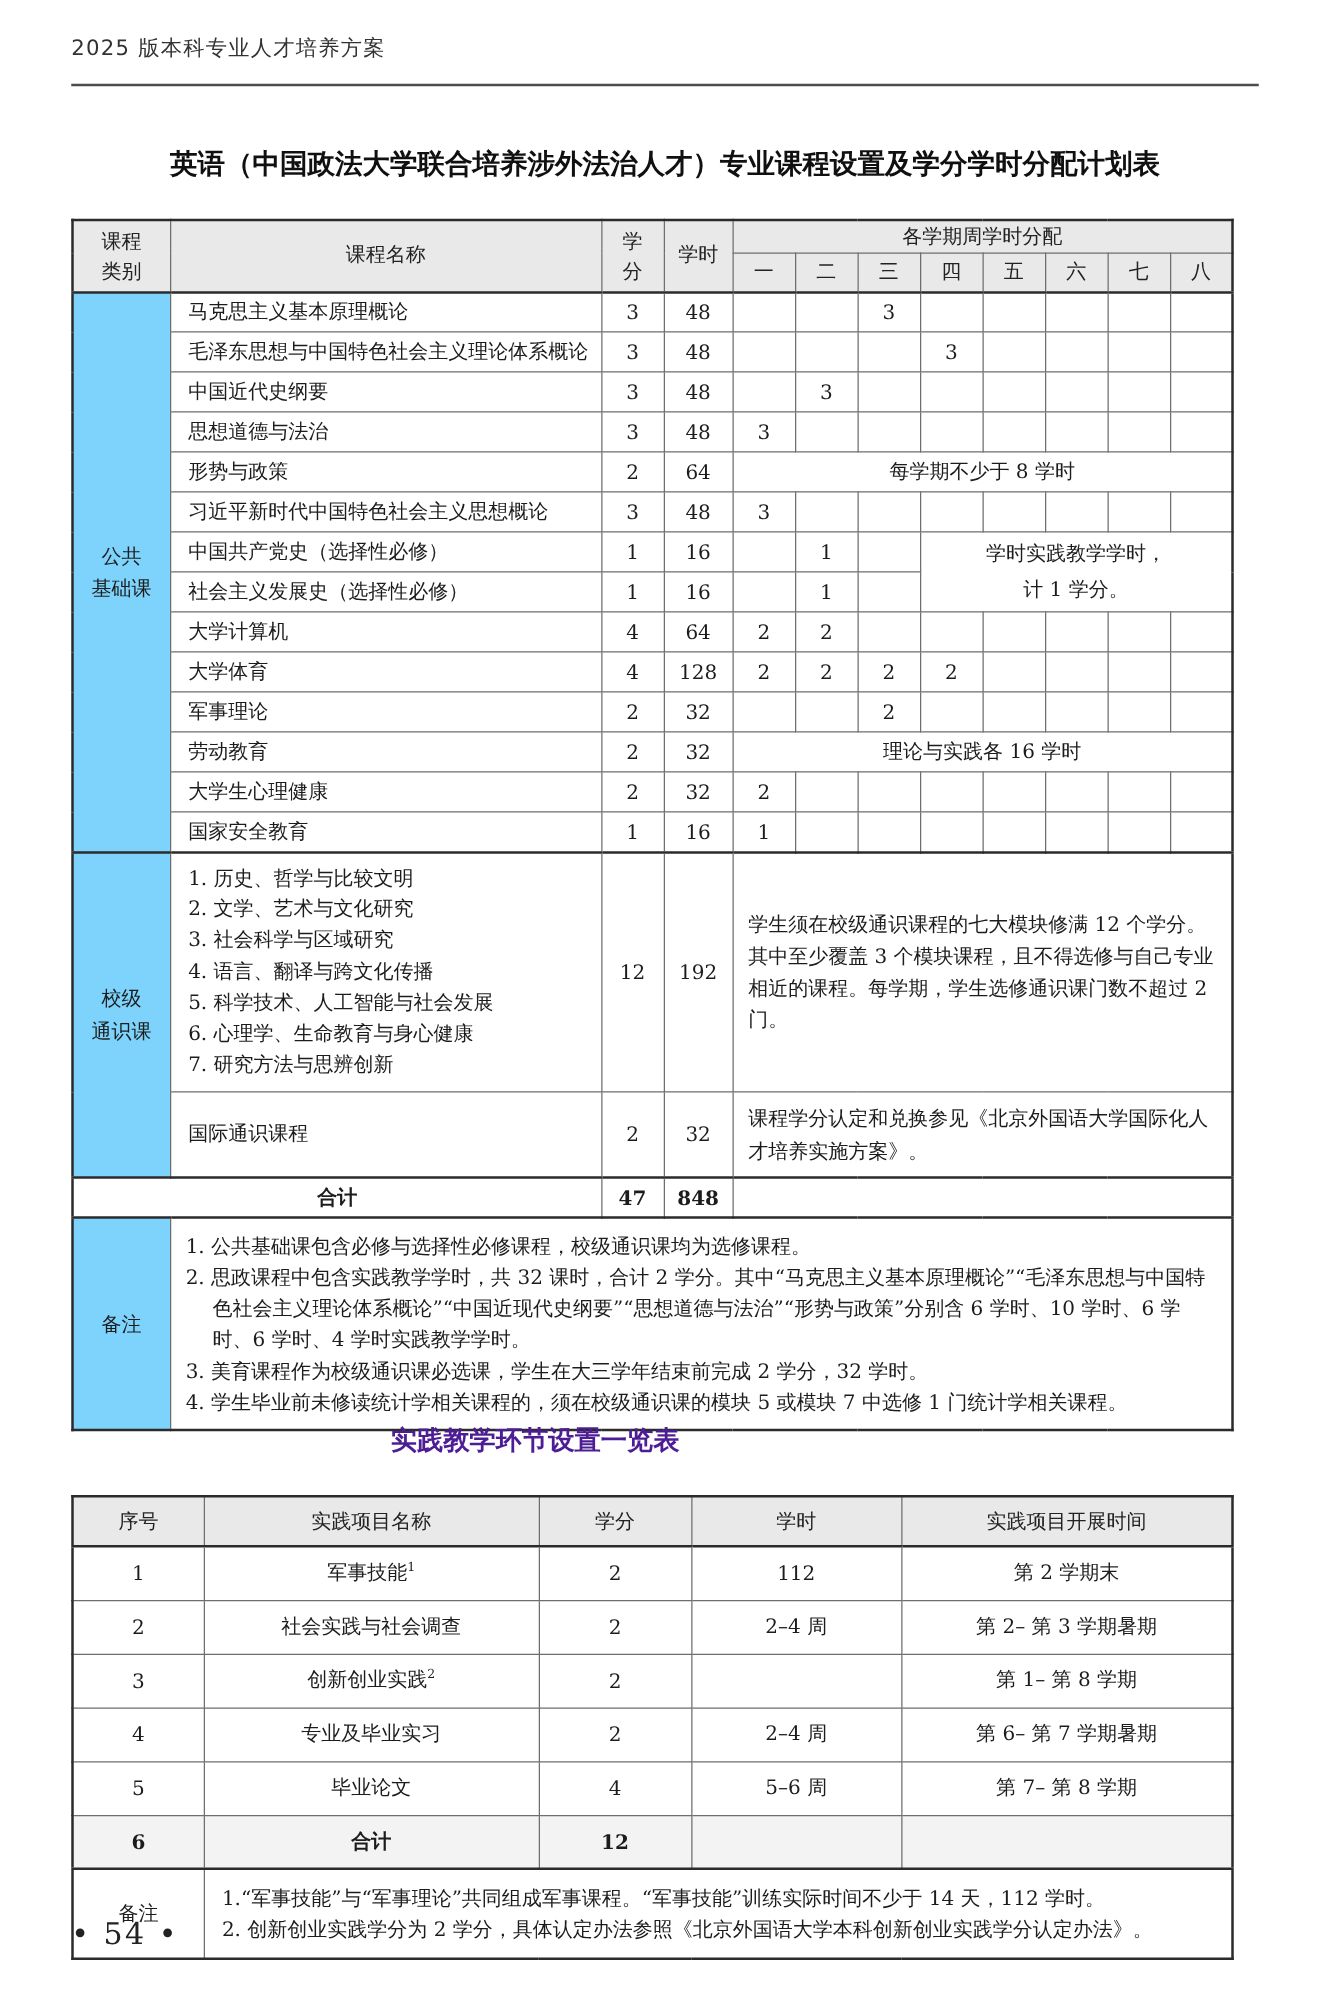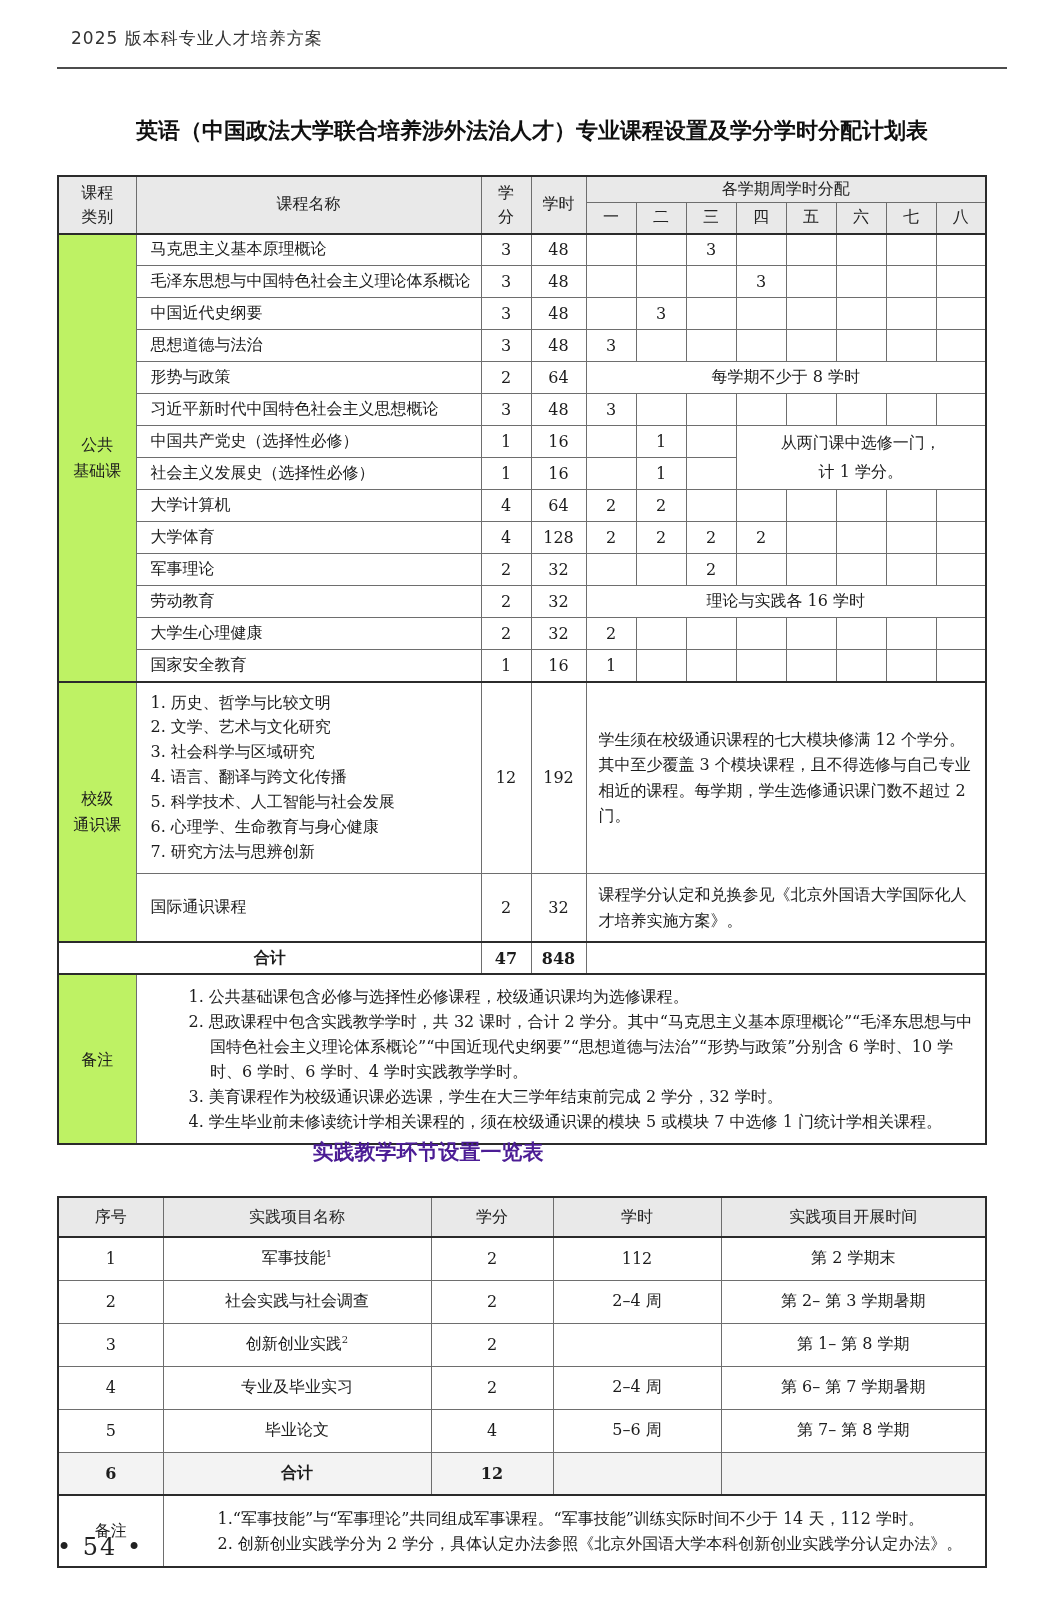--- a/index.html
+++ b/index.html
@@ -3,21 +3,21 @@
 <meta charset="utf-8">
 <style>
   * { margin:0; padding:0; box-sizing:border-box; }
   html,body { background:#ffffff; }
   body {
     width:1064px; height:1605px; position:relative;
     font-family:"DejaVu Serif","Liberation Serif",serif;
     color:#1c1c1c;
   }
   .page-header {
-    position:absolute; left:71px; top:27px;
+    position:absolute; left:57px; top:27px;
     font-family:"DejaVu Sans","Liberation Sans",sans-serif;
     font-size:17px; color:#333; letter-spacing:1px;
   }
   .header-rule {
     position:absolute; left:57px; top:67px; width:950px; height:2px;
     background:#4c4c4c;
   }
   .t1-title {
     position:absolute; left:0; top:116px; width:1064px; text-align:center;
     font-family:"DejaVu Sans","Liberation Sans",sans-serif;
@@ -32,32 +32,32 @@
   table.t1 { position:absolute; left:57px; top:175px; width:928px; border:2px solid #2b2b2b; }
   table.t2 { position:absolute; left:57px; top:1196px; width:928px; border:2px solid #2b2b2b; }
   th, td { border:1px solid #6e6e6e; font-size:16px; text-align:center; vertical-align:middle; padding:2px 4px; }
   thead th { background:#e9e9e9; font-weight:normal; color:#222; }
   tr.h1 th { height:26px; }
   tr.h2 th { height:31px; }
   .t1 tbody tr { height:32px; }
   tr.thick-top > th, tr.thick-top > td { border-top:2px solid #2b2b2b; }
   .cname { text-align:left; padding-left:14px; }
   .num { text-align:center; }
-  .cat { background:#bef264; line-height:1.6; }
+  .cat { background:#7dd3fc; line-height:1.6; }
   .w2 { display:inline-block; width:2.4em; line-height:1.5; }
   .w1 { display:inline-block; width:1.15em; line-height:1.5; }
   .elective { line-height:1.8; font-size:16px; }
   .spannote { text-align:center; }
   tr.modules-row { height:180px; }
   tr.intl-row { height:54px; }
   .modules { text-align:left; padding:8px 0 8px 14px; line-height:1.56; }
   .paranote { text-align:left; padding:8px 12px; line-height:1.6; }
   .total-row td { font-weight:bold; }
   .remarks { text-align:left; padding:9px 12px; }
-  .remark { padding-left:1.35em; text-indent:-1.35em; line-height:25px;margin-left:40px; }
+  .remark { padding-left:1.35em; text-indent:-1.35em; line-height:25px; }
   
   .t2 thead tr { height:40px; }
   .t2 tbody tr { height:43px; }
   .t2 thead th { font-weight:normal;margin-left:28px; }
   tr.t2-total { background:#f3f3f3; }
   tr.t2-total td { font-weight:bold; }
   .t2 .remarks { padding:10px 14px;border-radius:16px; }
   sup { font-size:10px; vertical-align:super; line-height:0; }
   .footer {
     position:absolute; left:57px; top:1533px;
@@ -183,21 +183,21 @@
       <td class="num"></td>
     </tr>
     <tr>
       <td class="cname">中国共产党史（选择性必修）</td>
       <td class="num">1</td>
       <td class="num">16</td>
       <td class="num"></td>
       <td class="num">1</td>
       <td class="num"></td>
       <td colspan="5" rowspan="2" class="elective">
-        <div>从两门课中选修一门，</div>
+        <div>学时实践教学学时，</div>
         <div>计 1 学分。</div>
       </td>
     </tr>
     <tr>
       <td class="cname">社会主义发展史（选择性必修）</td>
       <td class="num">1</td>
       <td class="num">16</td>
       <td class="num"></td>
       <td class="num">1</td>
       <td class="num"></td>

